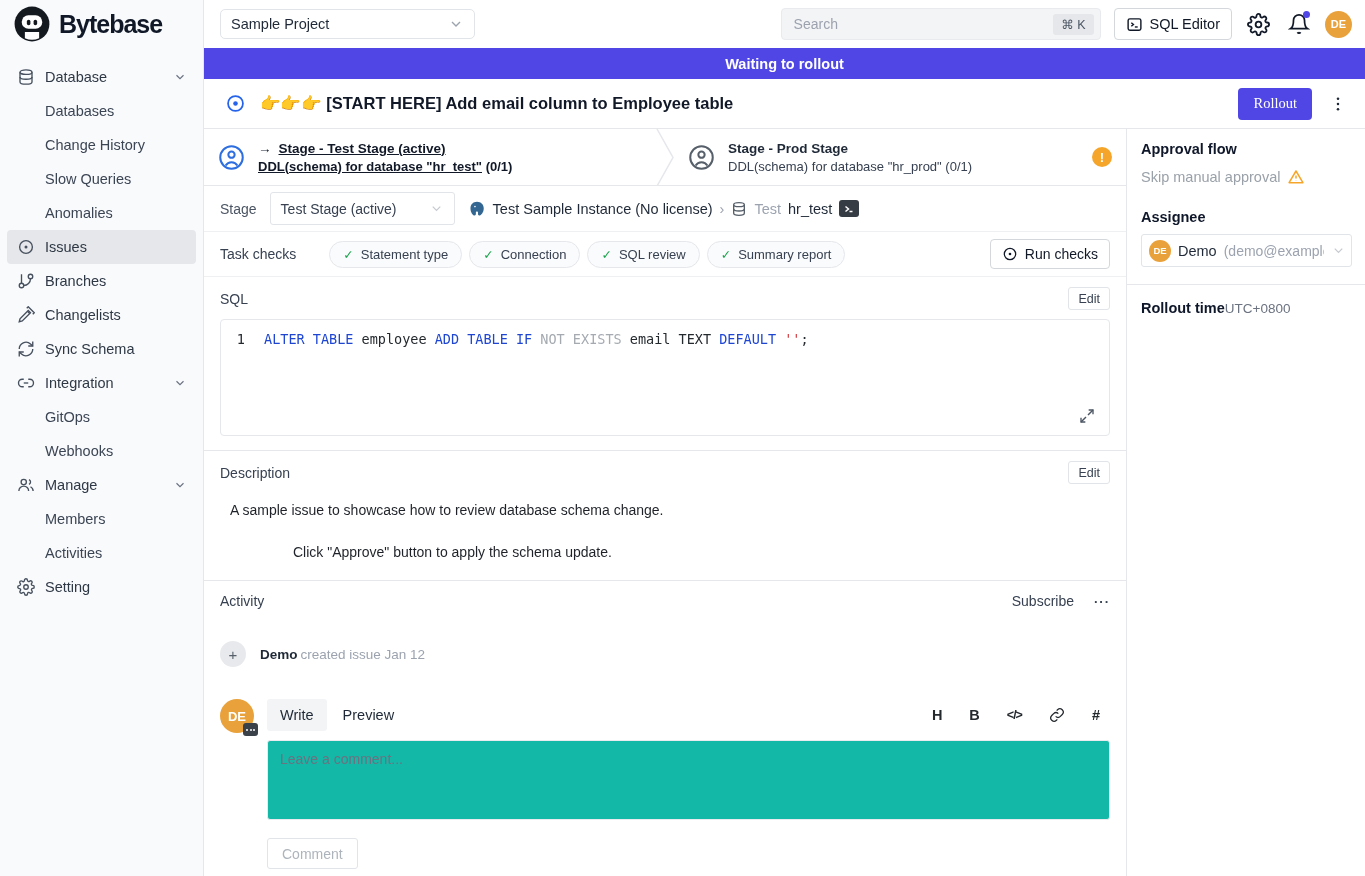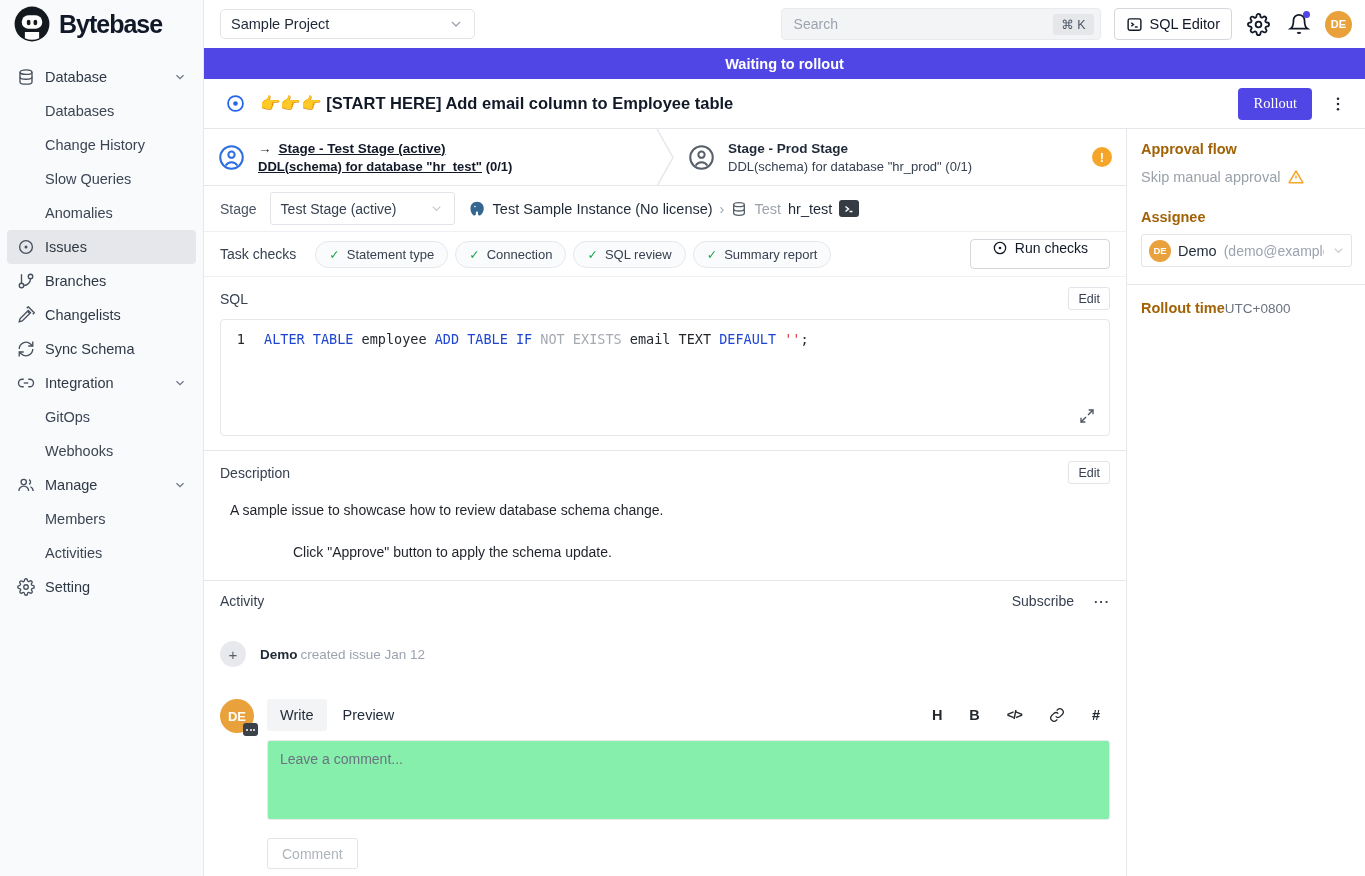--- a/index.html
+++ b/index.html
@@ -65,24 +65,24 @@
   .stage-bar{height:46px;min-height:46px;display:flex;align-items:center;gap:13px;padding:0 16px;border-bottom:1px solid #eef0f2}
   .stage-bar-label{color:#4b5563;font-size:14px}
   .stage-select{width:185px;height:33px;border:1px solid #e1e4e8;border-radius:3px;display:flex;align-items:center;justify-content:space-between;padding:0 10px;font-size:14px;color:#374151;cursor:pointer;background:#fff}
   .crumb{display:flex;align-items:center;gap:7px;font-size:14.5px;color:#1f2937}
   .crumb .sep{color:#9ca3af}
   .crumb .env{color:#9ca3af}
   .mini-term{width:20px;height:17px;background:#353c44;border-radius:3px;display:flex;align-items:center;justify-content:center;cursor:pointer}
 
   
   .task-checks-row{height:45px;min-height:45px;display:flex;align-items:center;gap:7px;padding:0 16px;border-bottom:1px solid #eef0f2}
-  .tc-label{font-size:14px;color:#374151;margin-right:12px}
+  .tc-label{font-size:14px;color:#374151;margin-right:26px}
   .pill{height:27px;display:flex;align-items:center;gap:7px;padding:0 13px;border:1px solid #e5e7eb;border-radius:14px;background:#fafbfc;font-size:13px;color:#374151;cursor:pointer}
   .pill .check{color:#16a34a;font-size:12.5px}
-  .run-checks-btn{margin-left:auto;height:30px;display:flex;align-items:flex-start;gap:7px;padding:0 21px;border:1px solid #d4d7dc;border-radius:4px;background:#fff;font-size:14px;color:#111827;cursor:pointer}
+  .run-checks-btn{margin-left:auto;height:30px;display:flex;align-items:center;gap:7px;padding:0 11px;border:1px solid #d4d7dc;border-radius:4px;background:#fff;font-size:14px;color:#111827;cursor:pointer}
 
   
   .sql-section{padding:10px 16px 14px}
   .section-head{display:flex;align-items:center;justify-content:space-between}
   .section-label{font-size:14px;color:#374151;font-weight:500}
   .edit-btn{height:23px;padding:0 9px;border:1px solid #e1e4e8;border-radius:3px;background:#fff;font-size:12.5px;color:#374151;cursor:pointer;font-family:inherit}
   .code-block{margin-top:9px;border:1px solid #e5e7eb;border-radius:4px;height:117px;position:relative;padding:11px 12px;font-family:"DejaVu Sans Mono",monospace;font-size:13.5px;color:#24292e;background:#fff}
   .code-line{white-space:pre;display:flex}
   .lineno{width:12px;text-align:right;margin-right:19px;color:#24292e}
   .tok-kw{color:#1e46d2}
@@ -110,26 +110,26 @@
   .chat-badge i{width:2px;height:2px;border-radius:50%;background:#fff}
   .composer-body{flex:1;min-width:0}
   .composer-top{display:flex;align-items:center}
   .tab{font-size:14.5px;color:#1f2937;padding:8px 13px;border-radius:3px;cursor:pointer}
   .tab.active{background:#f3f4f6}
   .tab + .tab{margin-left:3px}
   .toolbar{margin-left:auto;display:flex;align-items:center;gap:27px;color:#24292e;padding-right:10px}
   .tb-txt{font-size:14.5px;font-weight:700;cursor:pointer}
   .tb-code{font-size:12.5px;font-weight:700;cursor:pointer;letter-spacing:-1px}
   .tb-ico{display:flex;cursor:pointer}
-  .comment-box{display:block;margin-top:9px;height:80px;width:100%;background:#86efac;border:1px solid #e9ebee;border-radius:3px;padding:10px 12px;font-size:14px;color:#374151;resize:none;outline:none;font-family:inherit}
+  .comment-box{display:block;margin-top:9px;height:80px;width:100%;background:#14b8a6;border:1px solid #e9ebee;border-radius:3px;padding:10px 12px;font-size:14px;color:#374151;resize:none;outline:none;font-family:inherit}
   .comment-box::placeholder{color:#6b7280}
   .comment-btn{margin-top:18px;height:31px;padding:0 14px;border:1px solid #e1e4e8;border-radius:3px;background:#fff;font-size:14px;color:#aeb4bb;cursor:pointer;font-family:inherit}
 
   
-  .rp-title{font-size:14.5px;font-weight:600;color:#a16207}
+  .rp-title{font-size:14.5px;font-weight:600;color:#0f172a}
   .rp-flow-value{margin-top:11px;font-size:14.5px;color:#9aa1a9;display:flex;align-items:center;gap:7px}
   .rp-assignee-label{margin-top:23px}
   .assignee-select{margin-top:9px;height:33px;border:1px solid #e1e4e8;border-radius:3px;display:flex;align-items:center;gap:7px;padding:0 5px 0 7px;overflow:hidden;cursor:pointer;background:#fff}
   .assignee-avatar{width:22px;height:22px;border-radius:50%;background:#e9a23b;color:#fff;font-size:9.5px;font-weight:700;display:flex;align-items:center;justify-content:center;flex-shrink:0}
   .assignee-name{font-size:14.5px;color:#1f2937;white-space:nowrap}
   .assignee-email{font-size:14px;color:#9ca3af;white-space:nowrap;overflow:hidden;flex:1}
   .select-chev{color:#c6cad0;flex-shrink:0;display:flex}
   .rp-divider{margin:17px -13px 15px -14px;border-top:1px solid #e5e7eb}
   .rollout-label-row{display:flex;align-items:baseline;}
   .tz{font-size:13.5px;color:#6b7280;font-weight:400}

